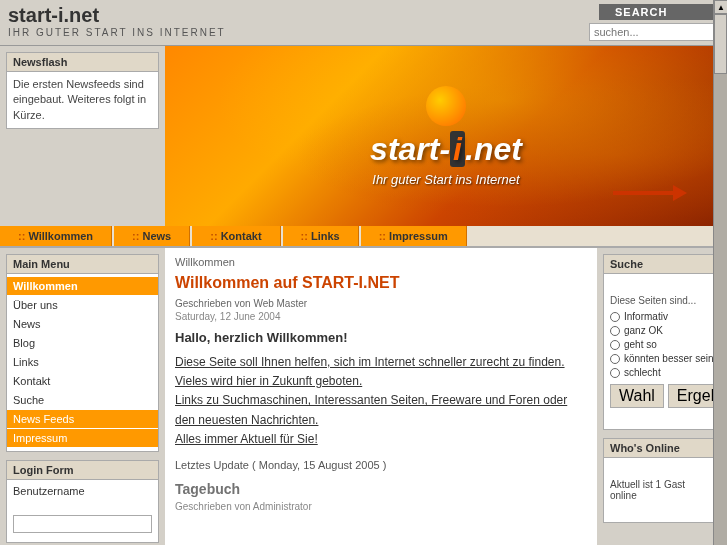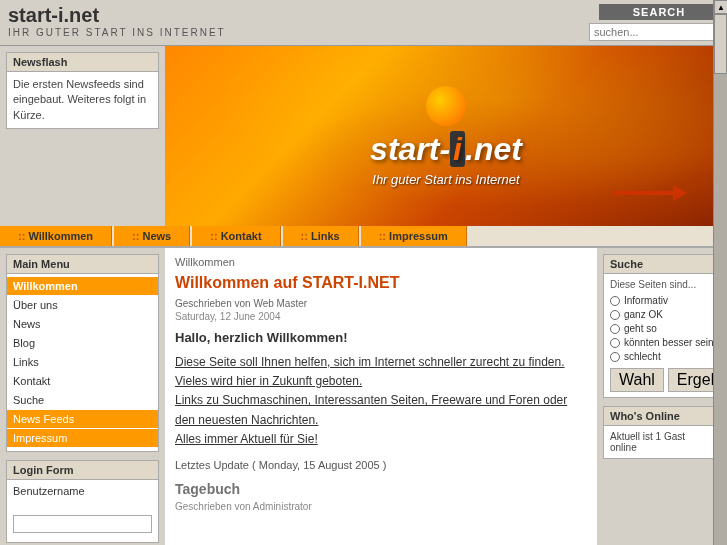--- a/index.html
+++ b/index.html
@@ -40,21 +40,21 @@
       gap: 3px;
     }
     #search-button-bar {
       background: #666;
       color: white;
       font-size: 11px;
       font-weight: bold;
       letter-spacing: 1px;
       padding: 2px 16px;
       cursor: pointer;
-      text-align: center;
+      text-align: left;
       min-width: 120px;
     }
     #search-input {
       border: 1px solid #aaa;
       padding: 2px 4px;
       font-size: 11px;
       width: 130px;
       background: white;
       color: #999;
     }
@@ -243,21 +243,21 @@
     }
     .right-box-title {
       background: #e0d8c8;
       border-bottom: 1px solid #aaa;
       font-weight: bold;
       font-size: 11px;
       padding: 3px 6px;
       color: #333;
     }
     .right-box-content {
-      padding: 5px 6px;
+      padding: 21px 6px;
       font-size: 11px;
       color: #444;
     }
     .poll-subtitle {
       font-size: 10px;
       color: #555;
       margin-bottom: 5px;
     }
     .poll-option {
       display: flex;

